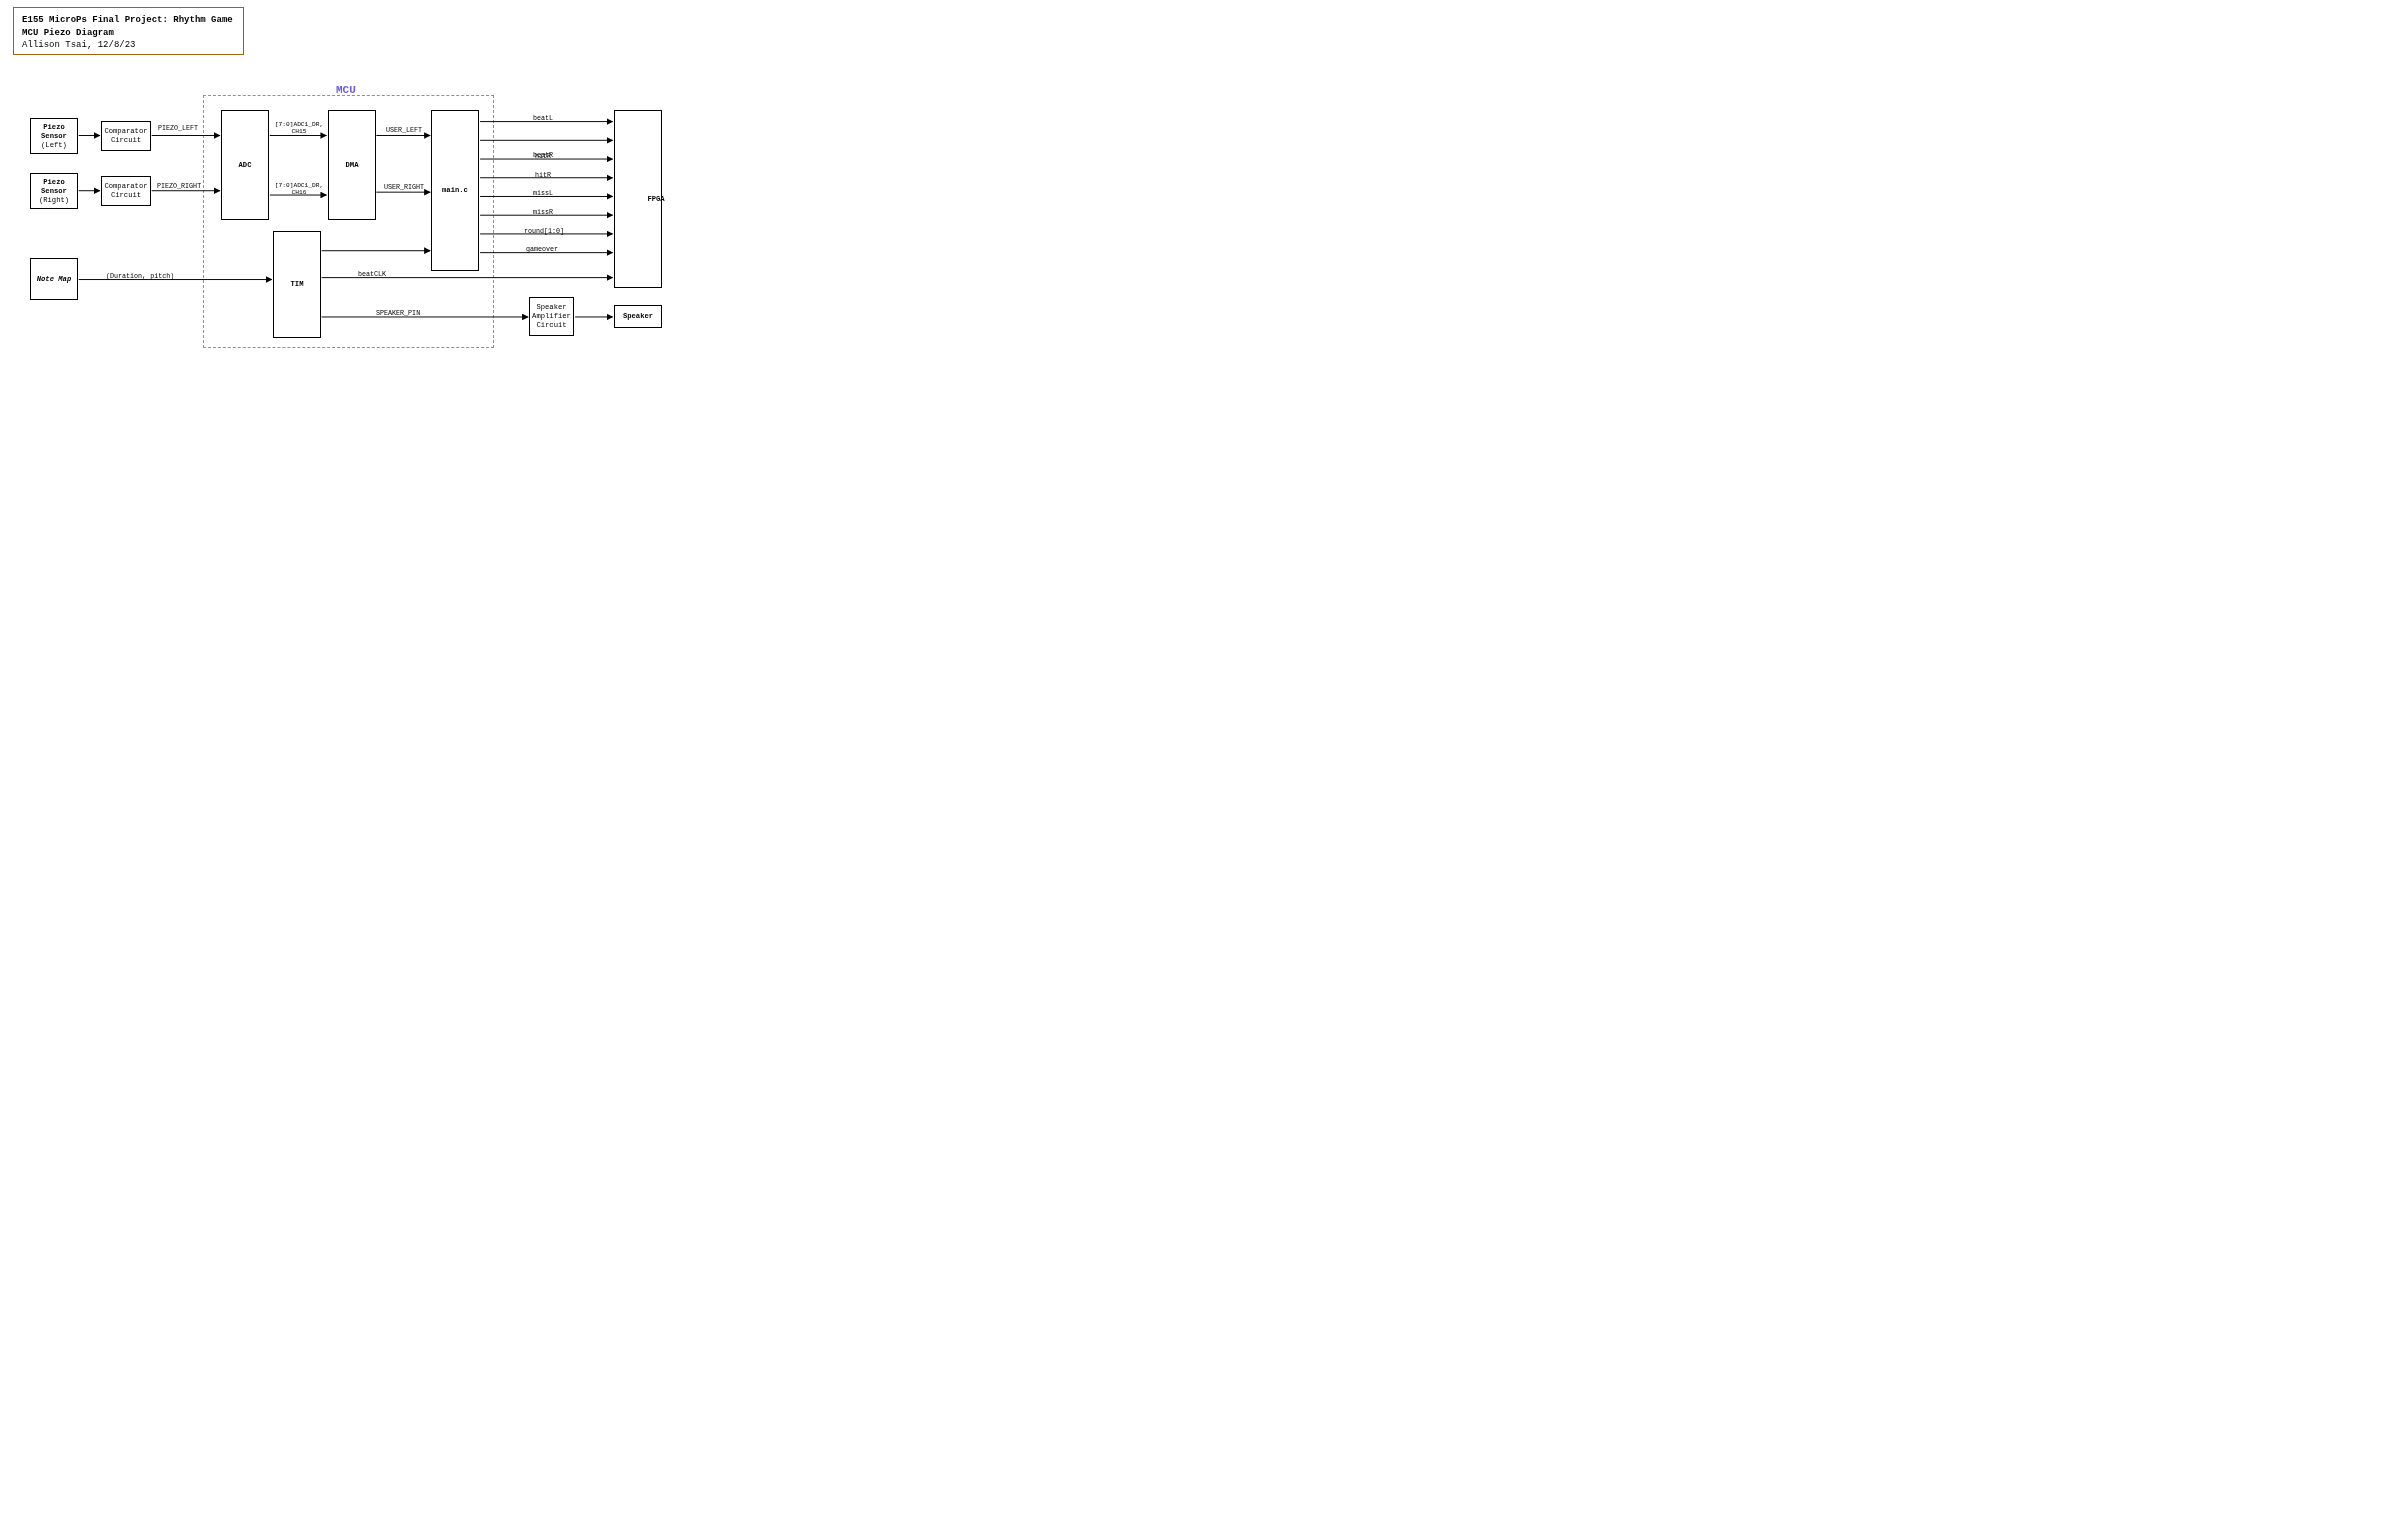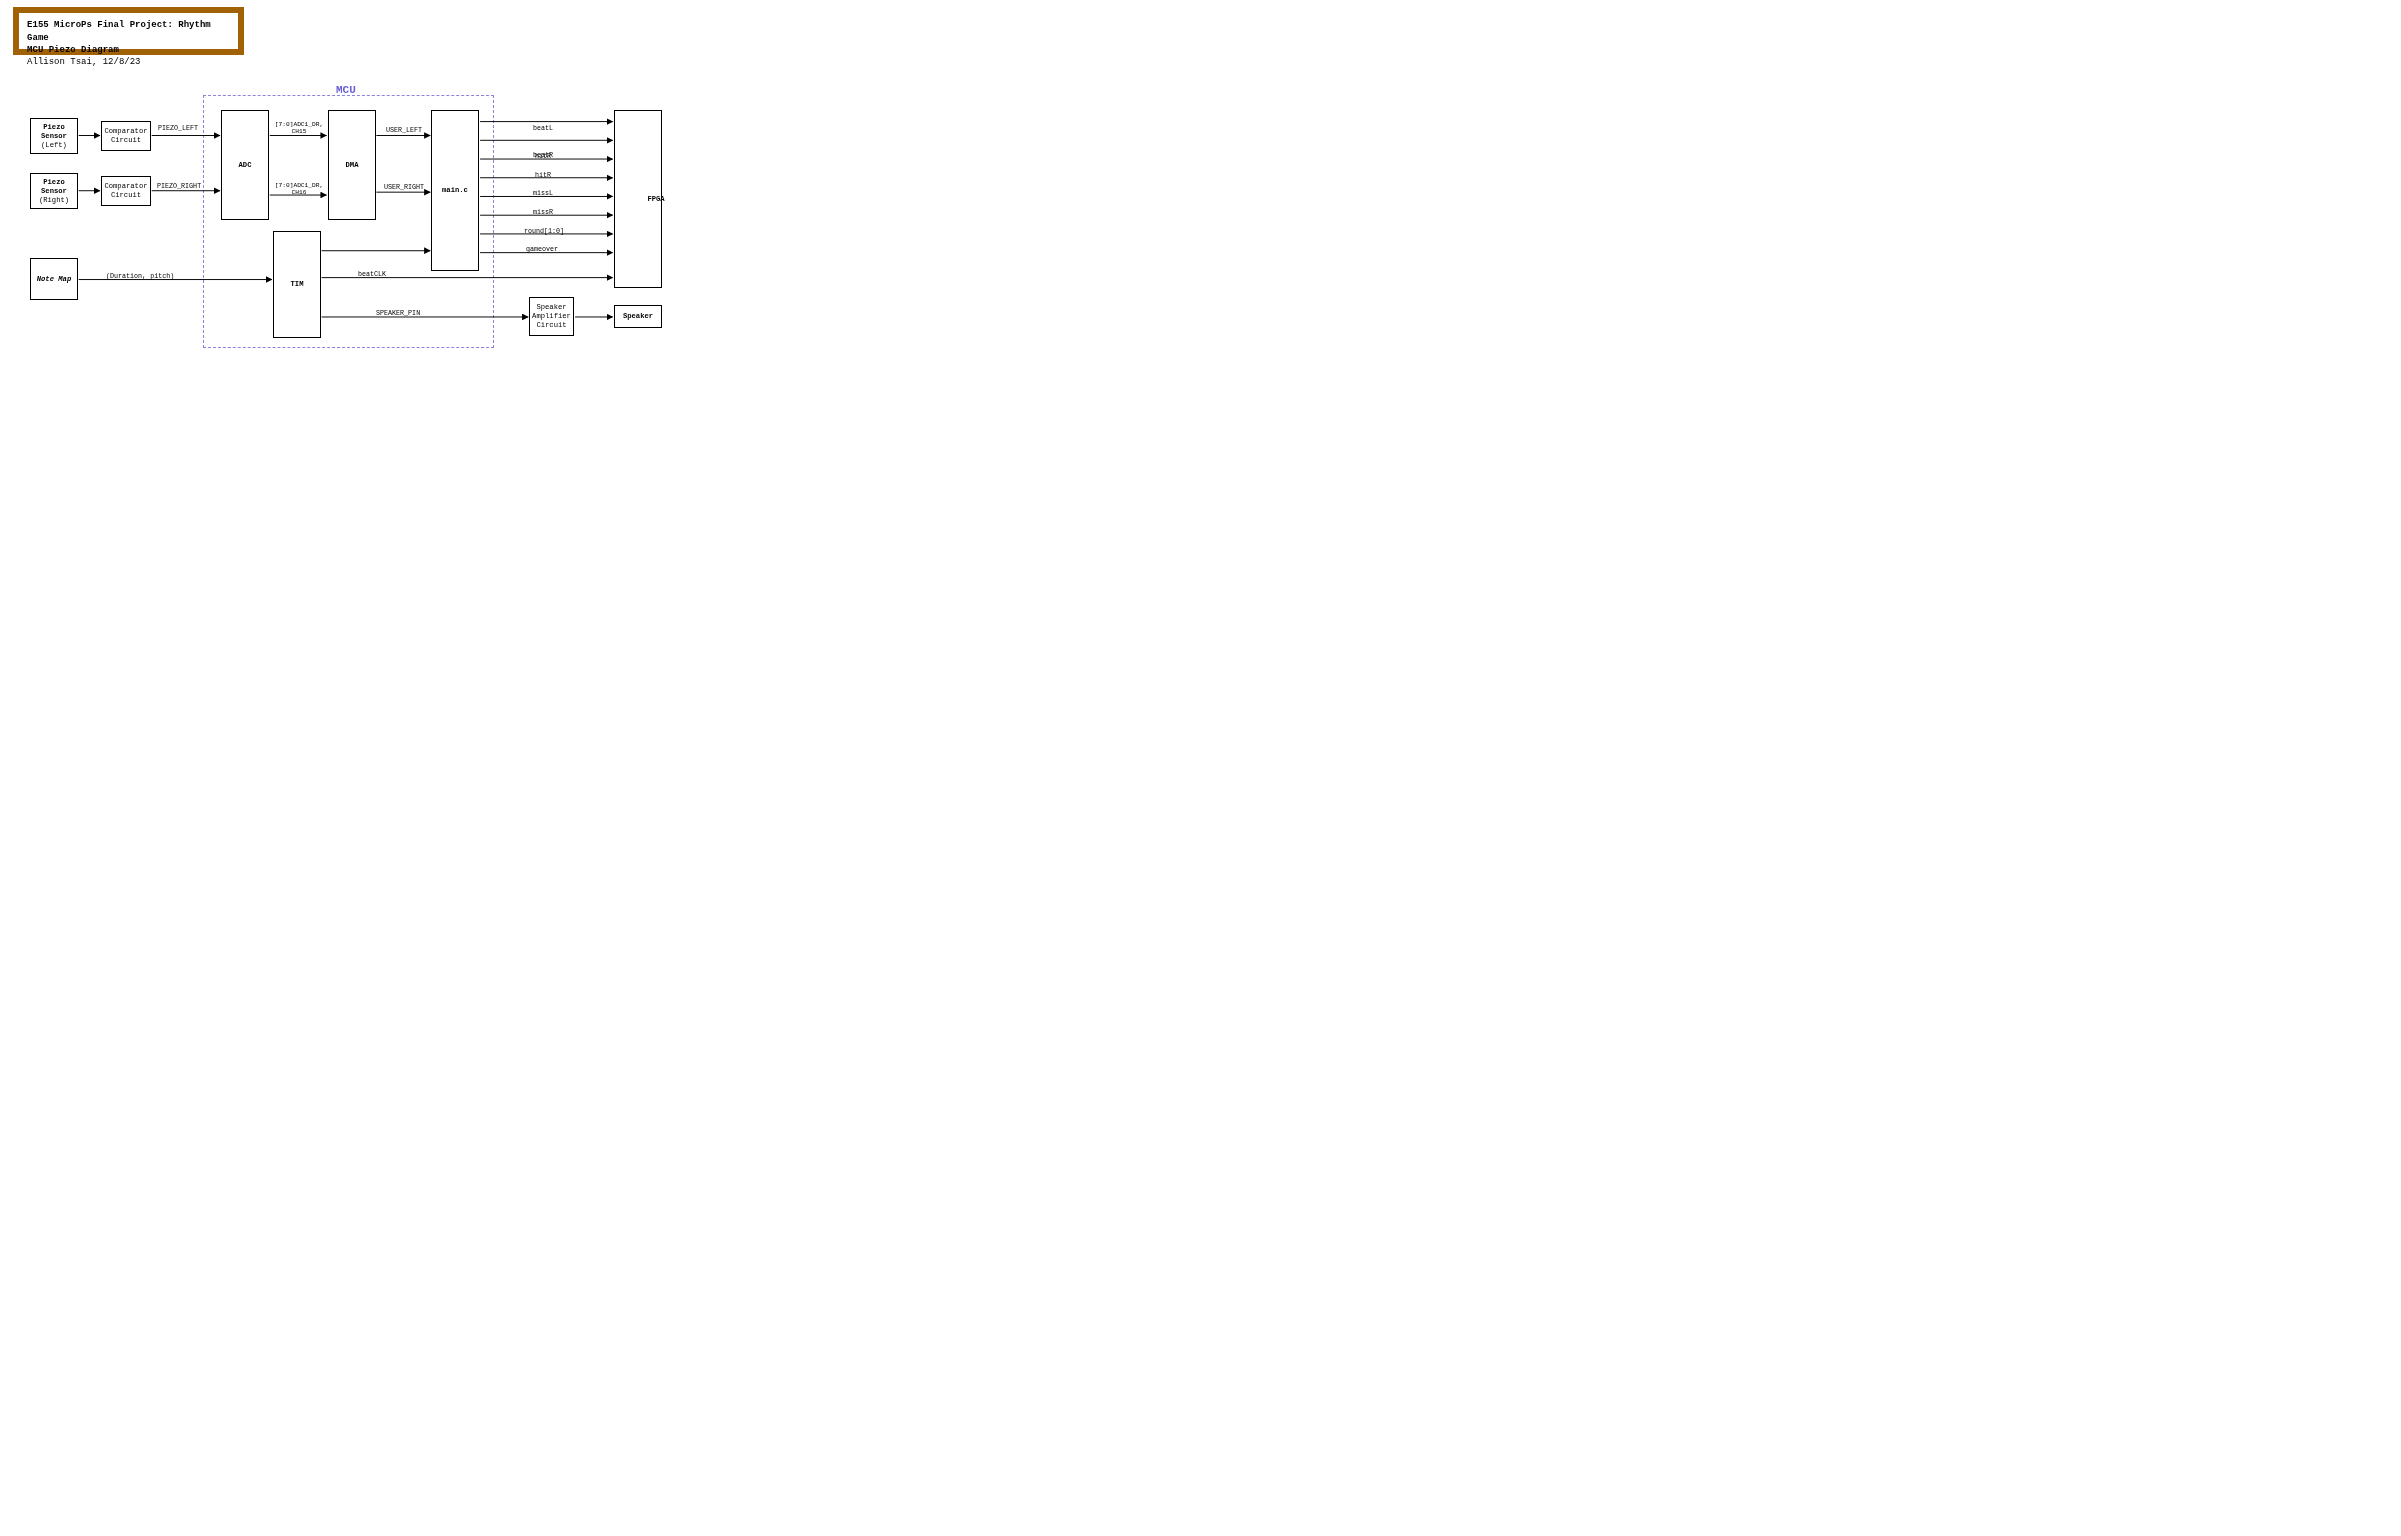--- a/index.html
+++ b/index.html
@@ -13,21 +13,21 @@
     position: relative;
     width: 699px;
     height: 392px;
   }
   .title-box {
     position: absolute;
     left: 12.5px;
     top: 6.7px;
     width: 231px;
     height: 48px;
-    border: 6px solid #a16207;
+    border: 1px solid #a16207;
     padding: 6.7px 8.6px;
     box-sizing: border-box;
     font-size: 9px;
     line-height: 1.35;
   }
   .title-box .line1, .title-box .line2 { font-weight: 700; }
   .title-box .line3 { font-weight: 400; }
 
   .mcu-label {
     position: absolute;
@@ -144,21 +144,21 @@
   <div class="label label-small" style="left:271px; top:182px; width:56px;">[7:0]ADC1_DR,
 CH16</div>
 
   <div class="label" style="left:386px; top:126px;">USER_LEFT</div>
   <div class="label" style="left:384px; top:183px;">USER_RIGHT</div>
 
   <div class="label" style="left:106px; top:272px;">(Duration, pitch)</div>
   <div class="label" style="left:358px; top:270px;">beatCLK</div>
   <div class="label" style="left:376px; top:309px;">SPEAKER_PIN</div>
 
-  <div class="label" style="left:533px; top:114px;margin-top:10px;">beatL</div>
+  <div class="label" style="left:533px; top:114px;">beatL</div>
   <div class="label" style="left:533px; top:151px;">beatR</div>
   <div class="label" style="left:535px; top:152px;">hitR</div>
   <div class="label" style="left:535px; top:171px;">hitR</div>
   <div class="label" style="left:533px; top:189px;">missL</div>
   <div class="label" style="left:533px; top:208px;">missR</div>
   <div class="label" style="left:524px; top:227px;">round[1:0]</div>
   <div class="label" style="left:526px; top:245px;">gameover</div>
 
   <svg class="wires" viewBox="0 0 1456 816" width="699" height="392">
     <defs>

